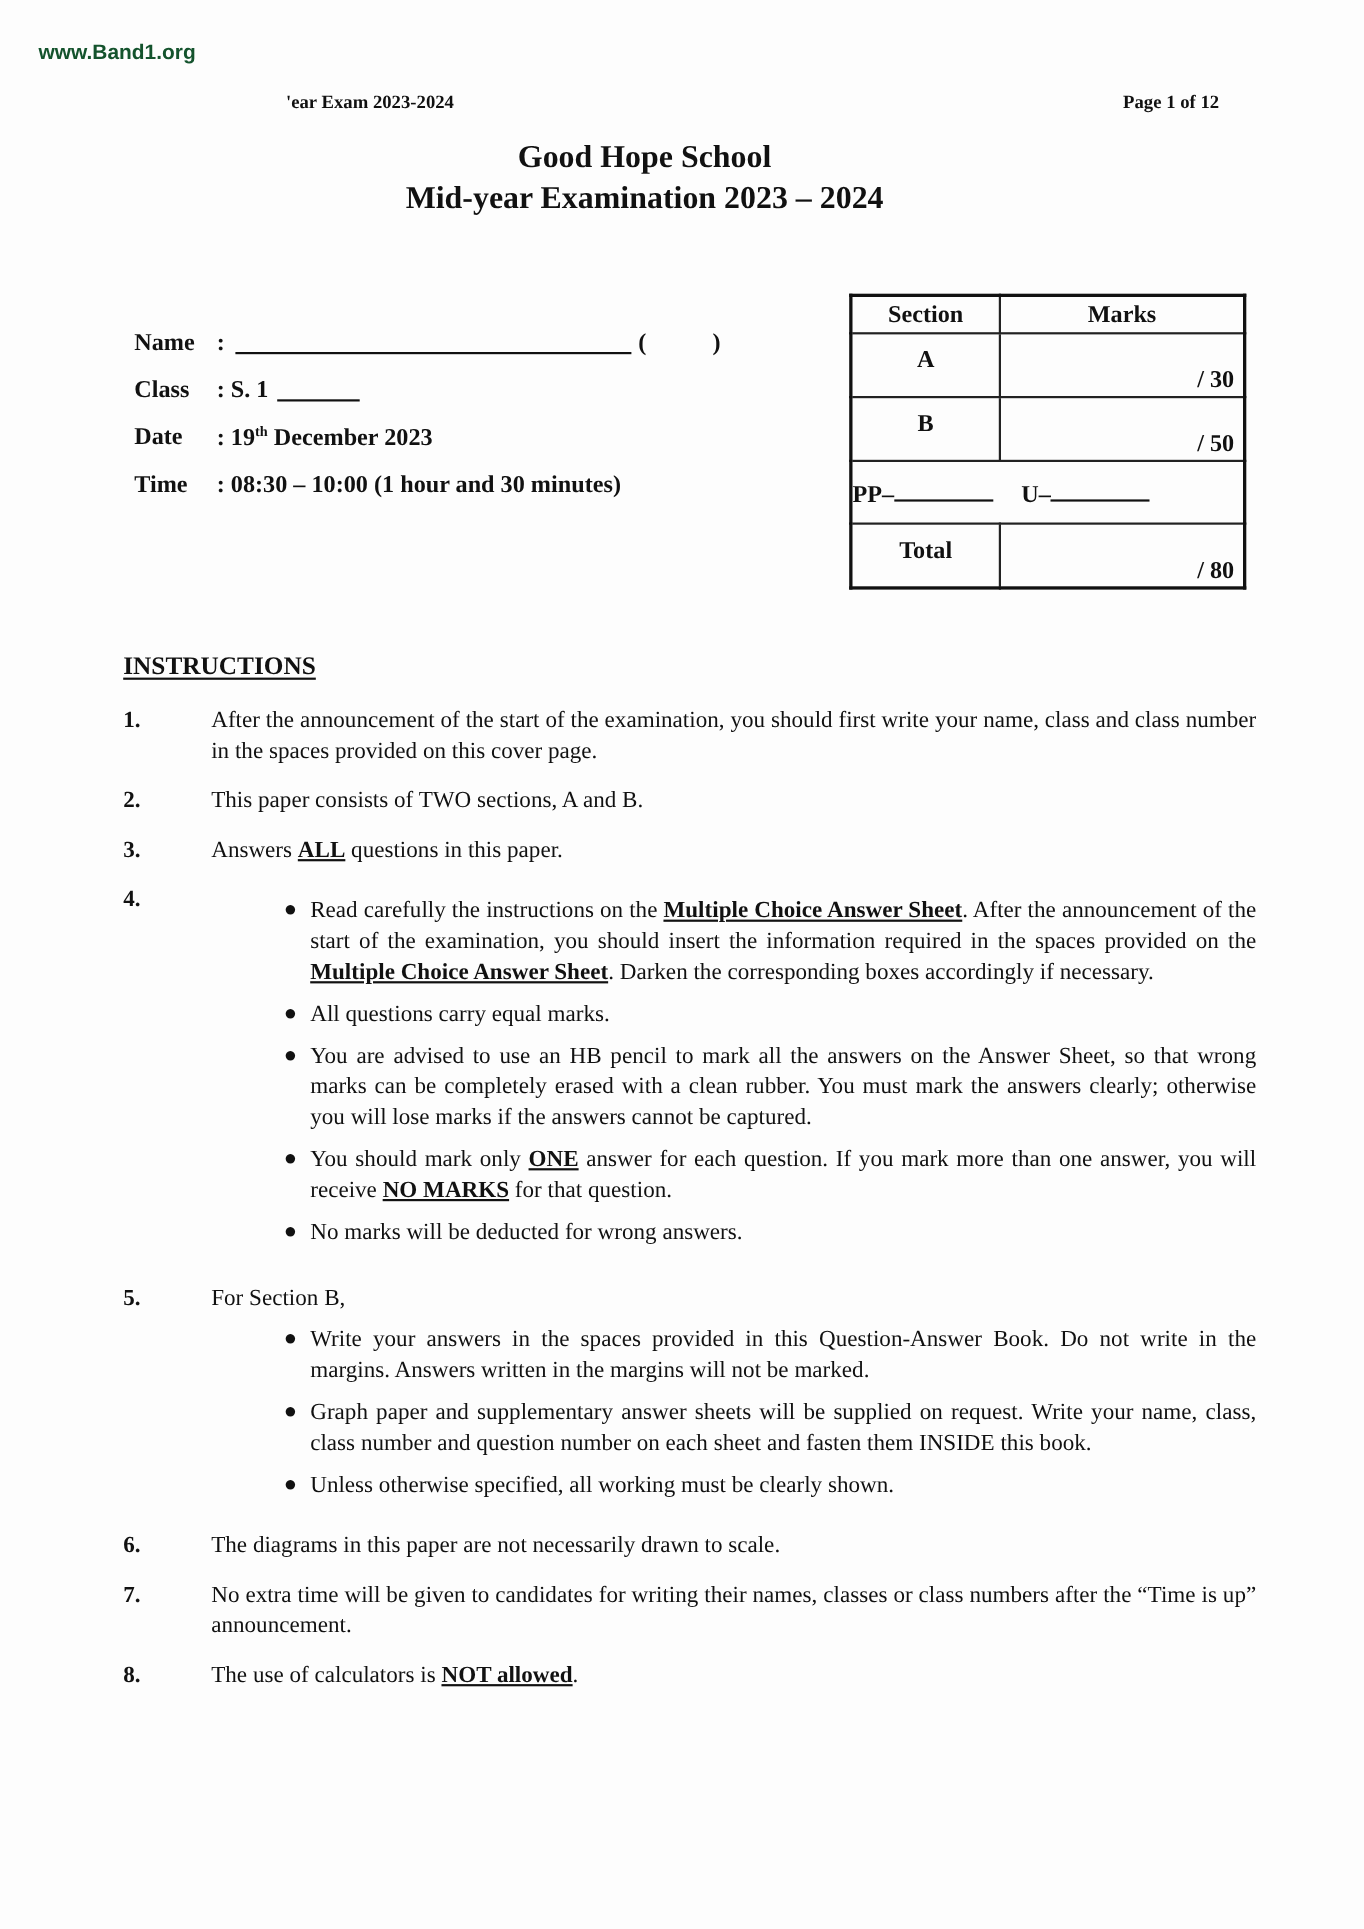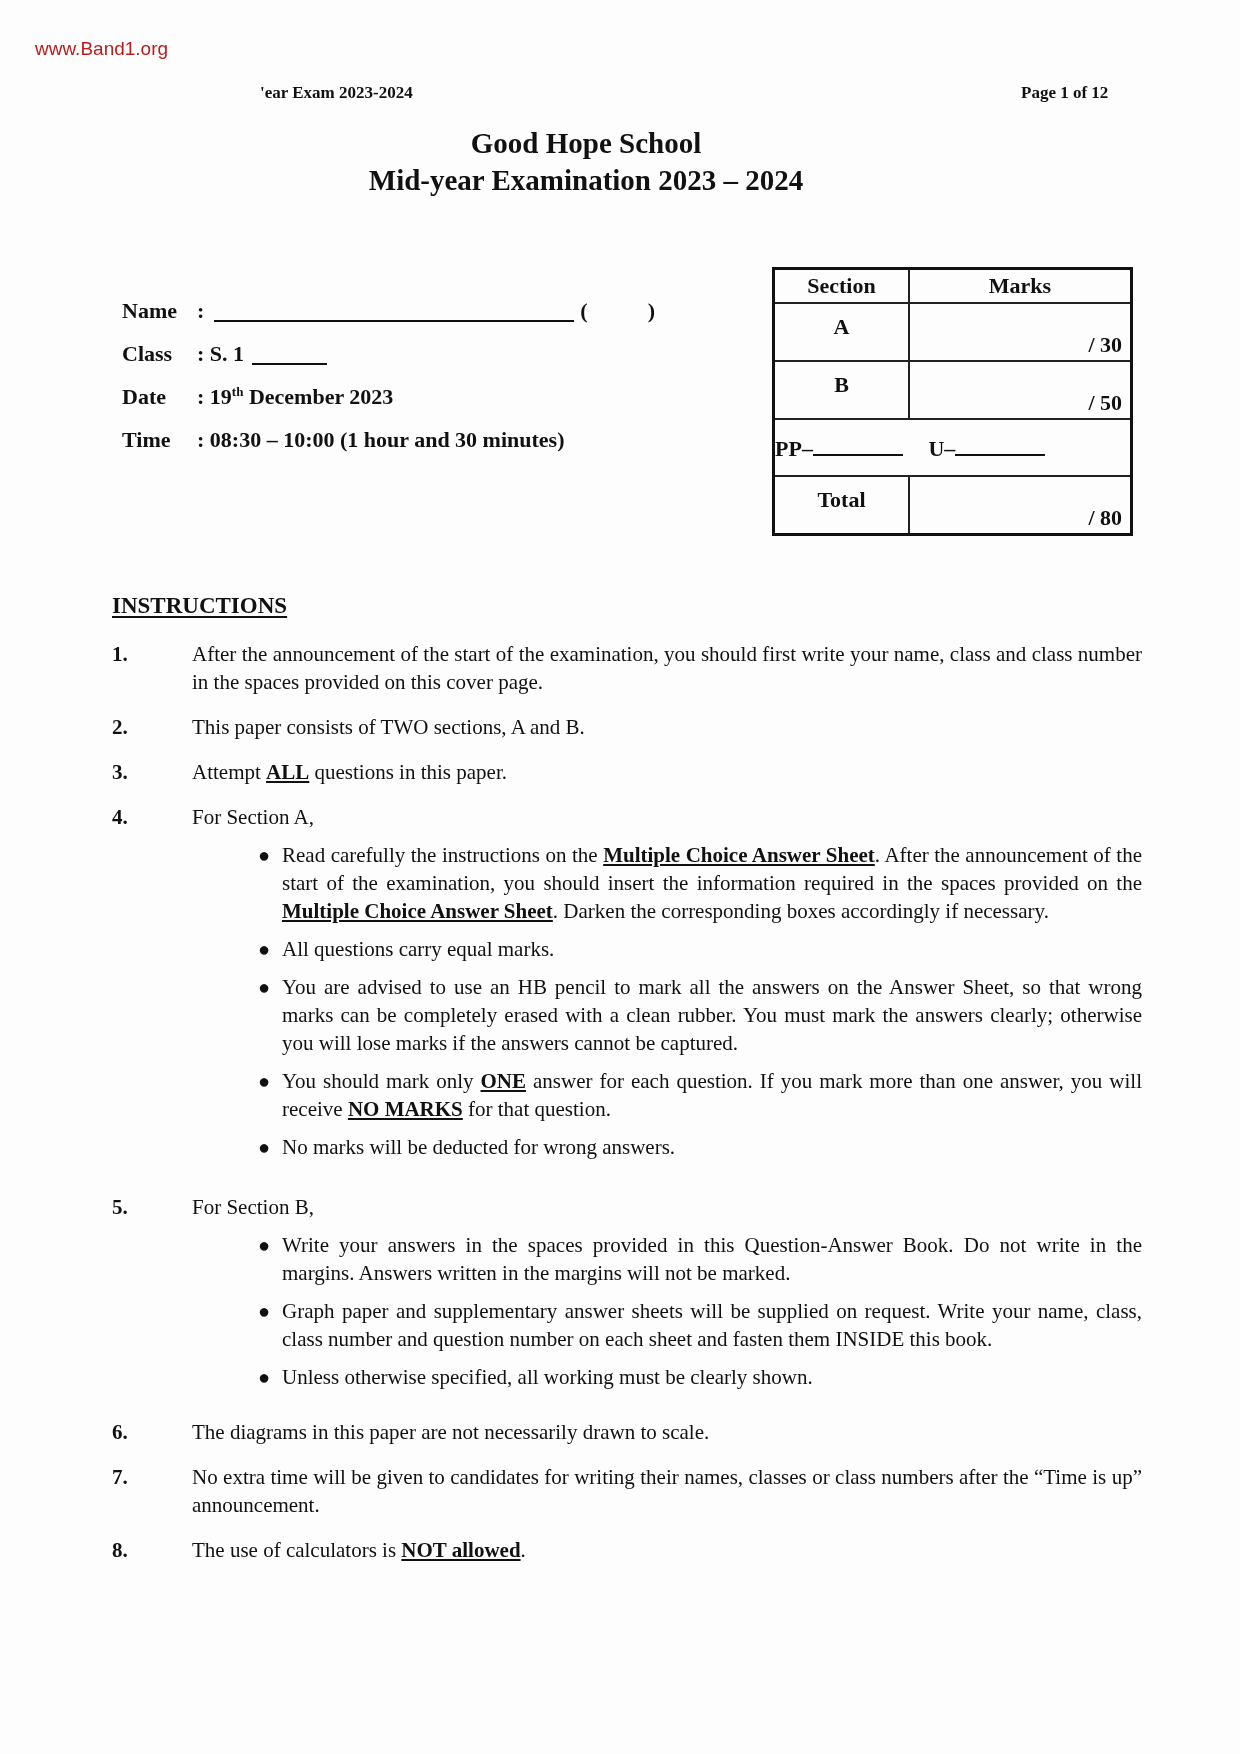--- a/index.html
+++ b/index.html
@@ -7,21 +7,21 @@
       width: 1240px; height: 1754px;
       background: #fdfdfd;
       position: relative;
       overflow: hidden;
       font-family: "Liberation Serif", "DejaVu Serif", serif;
       color: #111;
     }
     .watermark {
       position: absolute; left: 35px; top: 38px;
       font-family: "Liberation Sans", "DejaVu Sans", sans-serif;
-      font-size: 19px; color: #b91c1c;
+      font-size: 19px; color: #14532d; font-weight: bold;
     }
     .hdr-left {
       position: absolute; left: 260px; top: 83px;
       font-weight: bold; font-size: 17px;
     }
     .hdr-right {
       position: absolute; left: 1021px; top: 83px;
       font-weight: bold; font-size: 17px;
     }
     .titles {
@@ -150,26 +150,25 @@
   <div class="item">
     <span class="num">1.</span>
     <span class="txt">After the announcement of the start of the examination, you should first write your name, class and class number in the spaces provided on this cover page.</span>
   </div>
   <div class="item">
     <span class="num">2.</span>
     <span class="txt">This paper consists of TWO sections, A and B.</span>
   </div>
   <div class="item">
     <span class="num">3.</span>
-    <span class="txt"><span>Attempt </span><b>ALL</b><span> questions in this paper.</span></span>
+    <span class="txt"><span>Answers </span><b>ALL</b><span> questions in this paper.</span></span>
   </div>
   <div class="item">
     <span class="num">4.</span>
     <div class="txt">
-      <div>For Section A,</div>
       <ul class="bullets">
         <li>
             <span class="dot">●</span>
             <span class="btxt"><span>Read carefully the instructions on the </span><b>Multiple Choice Answer Sheet</b><span>. After the announcement of the start of the examination, you should insert the information required in the spaces provided on the </span><b>Multiple Choice Answer Sheet</b><span>. Darken the corresponding boxes accordingly if necessary.</span></span>
           </li>
         <li>
             <span class="dot">●</span>
             <span class="btxt">All questions carry equal marks.</span>
           </li>
         <li>

